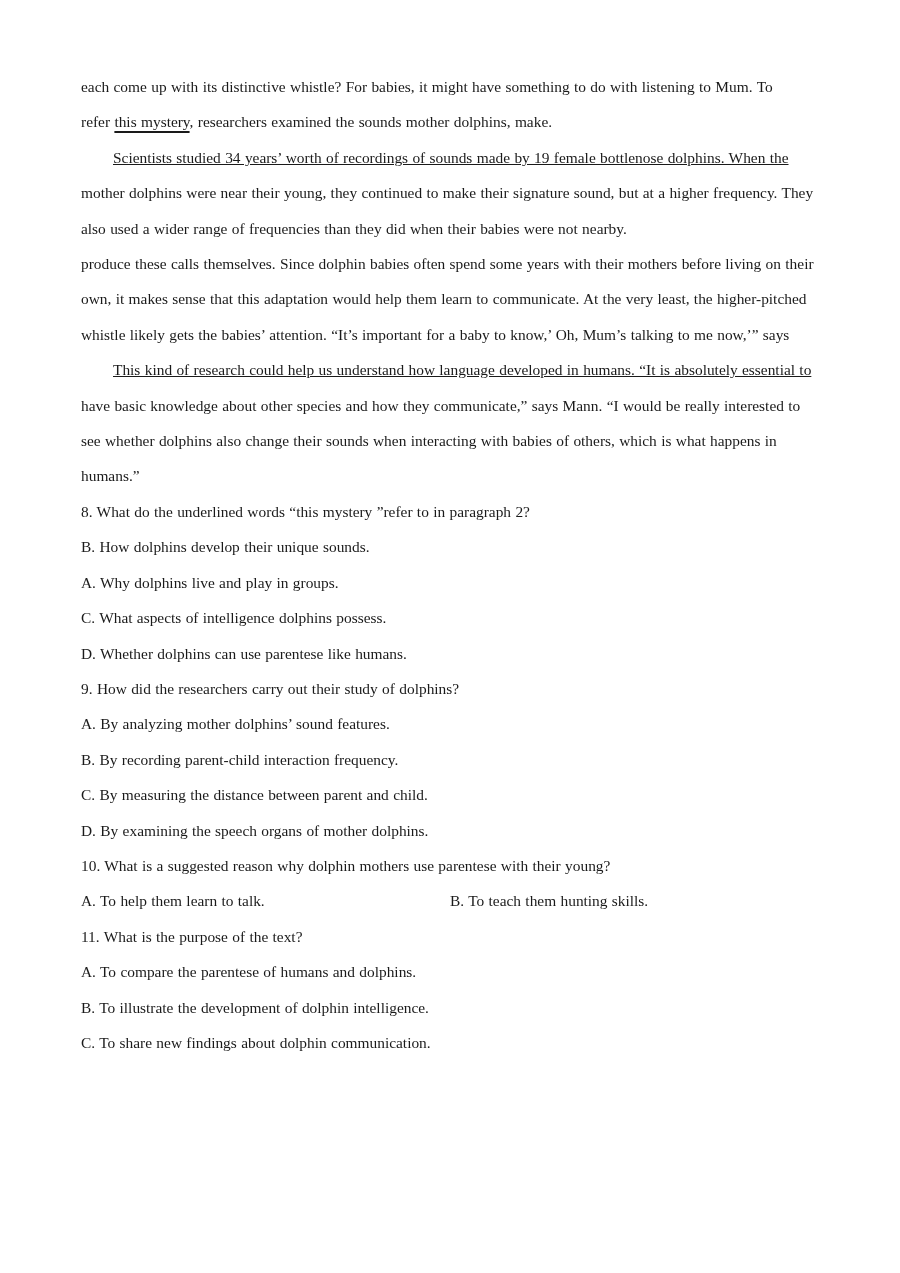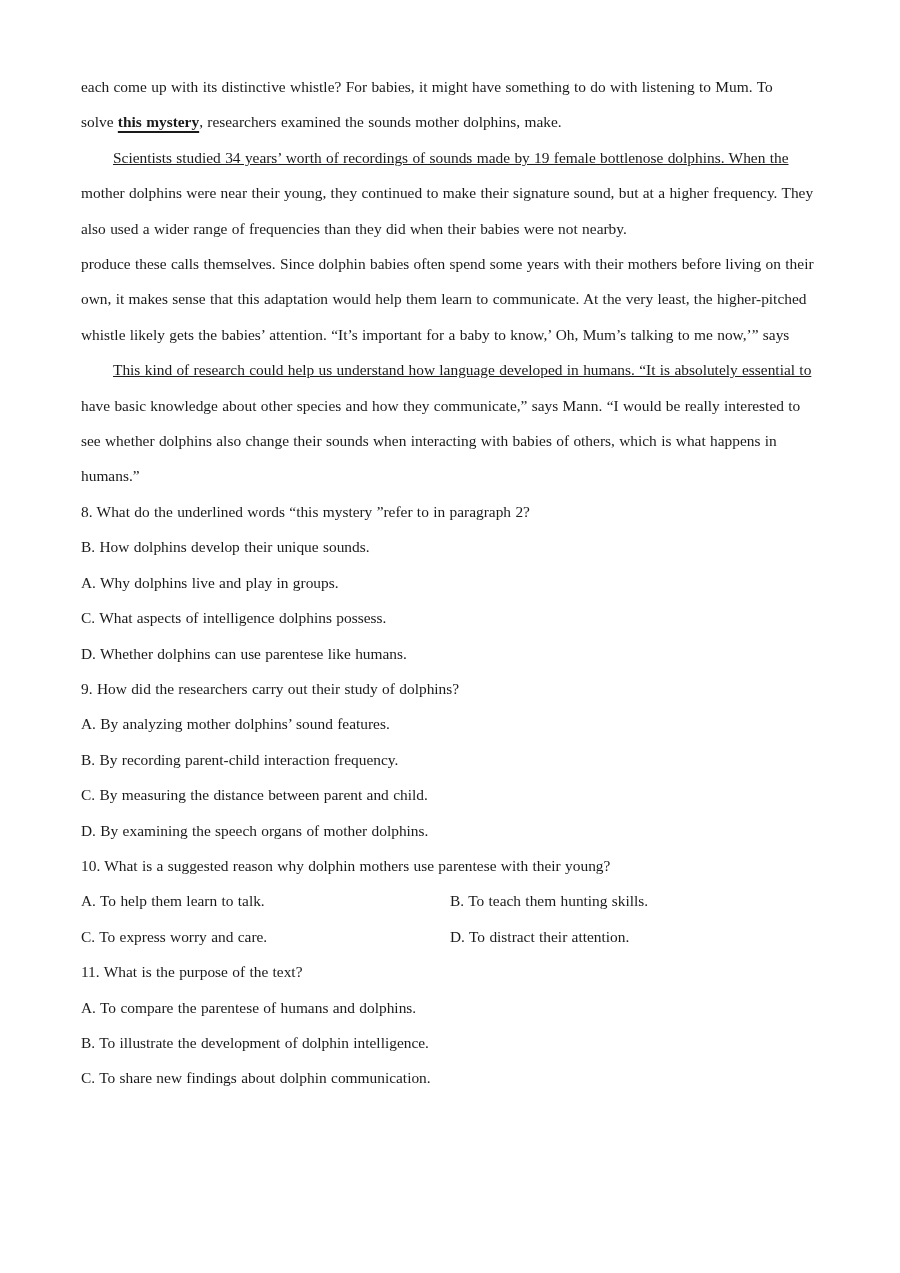--- a/index.html
+++ b/index.html
@@ -24,41 +24,41 @@
     height: 35.42px;
     line-height: 35.42px;
     white-space: nowrap;
     text-align: left;
   }
   .ind {
     text-indent: 32px;
     text-decoration: underline;
   }
   .mystery {
-    font-weight: bold;
+    font-weight: normal;
     text-decoration: underline;
     text-decoration-thickness: 1.6px;
     text-underline-offset: 4px;
   }
   .colL {
     display: inline-block;
     width: 369px;
   }
   .colR {
     display: inline-block;
   }
 </style>
 </head>
 <body>
 
 <div class="page">
 
   <section>
     <div class="line">each come up with its distinctive whistle? For babies, it might have something to do with listening to Mum. To</div>
-    <div class="line"><span>solve </span><span class="mystery">this mystery</span><span>, researchers examined the sounds mother dolphins, make.</span></div>
+    <div class="line"><span>refer </span><span class="mystery">this mystery</span><span>, researchers examined the sounds mother dolphins, make.</span></div>
     <div class="line ind">Scientists studied 34 years’ worth of recordings of sounds made by 19 female bottlenose dolphins. When the</div>
     <div class="line">mother dolphins were near their young, they continued to make their signature sound, but at a higher frequency. They</div>
     <div class="line">also used a wider range of frequencies than they did when their babies were not nearby.</div>
     <div class="line">produce these calls themselves. Since dolphin babies often spend some years with their mothers before living on their</div>
     <div class="line">own, it makes sense that this adaptation would help them learn to communicate. At the very least, the higher-pitched</div>
     <div class="line">whistle likely gets the babies’ attention. “It’s important for a baby to know,’ Oh, Mum’s talking to me now,’” says</div>
     <div class="line ind">This kind of research could help us understand how language developed in humans. “It is absolutely essential to</div>
     <div class="line">have basic knowledge about other species and how they communicate,” says Mann. “I would be really interested to</div>
     <div class="line">see whether dolphins also change their sounds when interacting with babies of others, which is what happens in</div>
     <div class="line">humans.”</div>
@@ -78,21 +78,20 @@
       <div class="line">9. How did the researchers carry out their study of dolphins?</div>
       <div class="line">A. By analyzing mother dolphins’ sound features.</div>
       <div class="line">B. By recording parent-child interaction frequency.</div>
       <div class="line">C. By measuring the distance between parent and child.</div>
       <div class="line">D. By examining the speech organs of mother dolphins.</div>
     </div>
 
     <div>
       <div class="line">10. What is a suggested reason why dolphin mothers use parentese with their young?</div>
       <div class="line"><span class="colL">A. To help them learn to talk.</span><span class="colR">B. To teach them hunting skills.</span></div>
-      <div class="line"><span class="colL">C. To express worry and care.</span><span class="colR">D. To distract their attention.</span></div>
     </div>
 
     <div>
       <div class="line">11. What is the purpose of the text?</div>
       <div class="line">A. To compare the parentese of humans and dolphins.</div>
       <div class="line">B. To illustrate the development of dolphin intelligence.</div>
       <div class="line">C. To share new findings about dolphin communication.</div>
     </div>
 
   </section>

